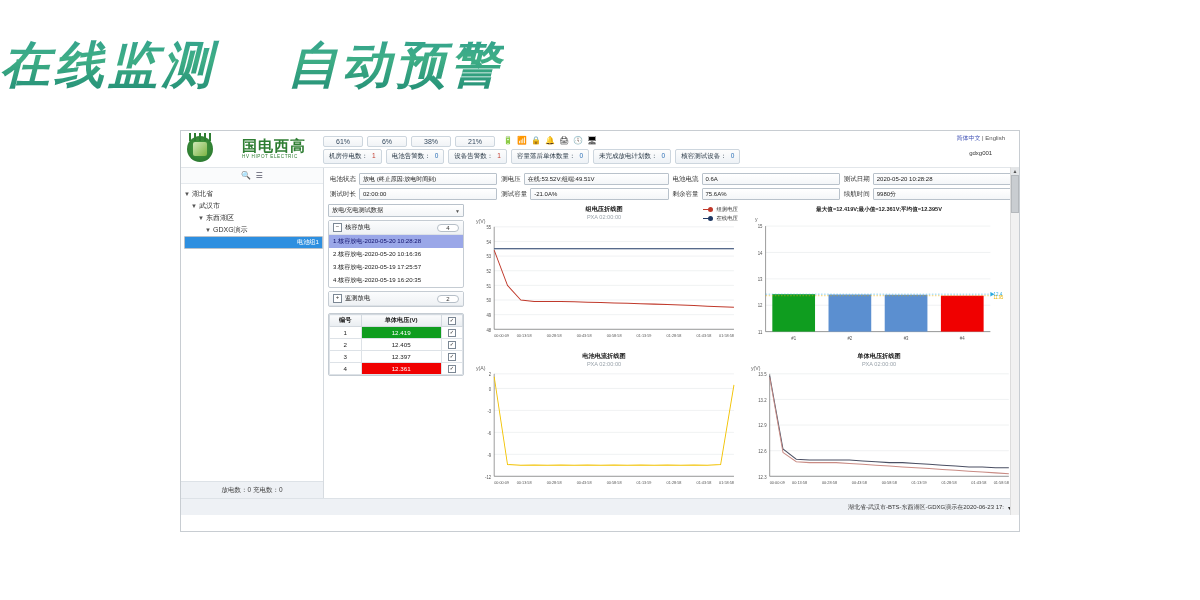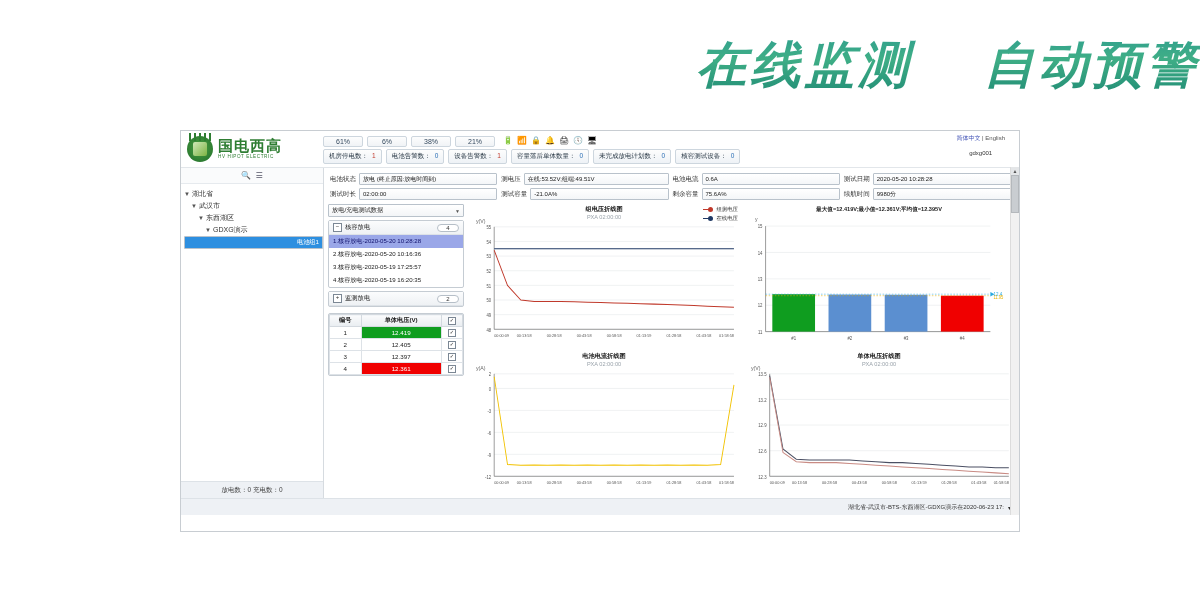--- a/index.html
+++ b/index.html
@@ -4,41 +4,41 @@
 <style>
   html,body{margin:0;padding:0;}
   body{
     width:1200px;height:600px;background:#ffffff;
     font-family:"Liberation Sans","DejaVu Sans",sans-serif;
     overflow:hidden;position:relative;
   }
   
   .banner{
     position:absolute;left:0;top:0;width:1200px;height:130px;
-    display:flex;align-items:center;justify-content:flex-end;
+    display:flex;align-items:center;justify-content:flex-start;
   }
   .banner-title{
     font-size:50px;font-weight:bold;letter-spacing:4px;
     background:linear-gradient(180deg,#2f9e8f 0%,#3fae86 40%,#1f8a74 100%);
     -webkit-background-clip:text;background-clip:text;color:#2f9e8f;
     -webkit-text-fill-color:transparent;
     font-style:italic;
     text-shadow:0 0 0 rgba(0,0,0,0);
     white-space:pre;
   }
   
   .app{
     position:absolute;left:180px;top:130px;width:840px;height:402px;
     background:#ffffff;border:1px solid #c8cdd2;box-sizing:border-box;
     overflow:hidden;
   }
   
   .topbar{height:36px;display:flex;align-items:center;background:#fff;
           border-bottom:1px solid #e2e6ea;position:relative;}
-  .logo{display:flex;align-items:center;padding-left:6px;width:136px;flex:0 0 136px;}
+  .logo{display:flex;align-items:center;padding-left:6px;width:136px;flex:0 0 136px;gap:24px;}
   .logo-mark{width:26px;height:26px;border-radius:50%;
     background:radial-gradient(circle at 50% 45%,#4aa03f 0%,#2e7d32 70%,#1b5e20 100%);
     position:relative;flex:0 0 26px;}
   .logo-mark:before{content:"";position:absolute;left:6px;top:6px;width:14px;height:14px;
     border-radius:2px;background:linear-gradient(135deg,#cfe8b8,#7cb342);}
   .logo-mark:after{content:"";position:absolute;left:2px;top:-3px;width:22px;height:8px;
     background:repeating-linear-gradient(90deg,#2e7d32 0 2px,transparent 2px 5px);}
   .logo-txt{margin-left:5px;line-height:1;}
   .logo-cn{font-size:15px;font-weight:bold;color:#2e7d32;letter-spacing:1px;}
   .logo-en{font-size:4.6px;color:#2e7d32;letter-spacing:.6px;margin-top:2px;}

